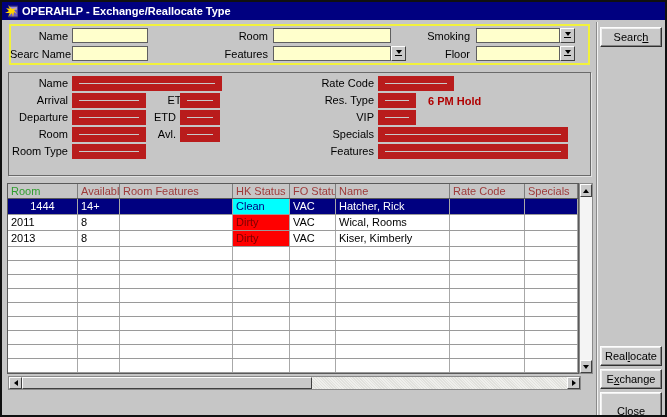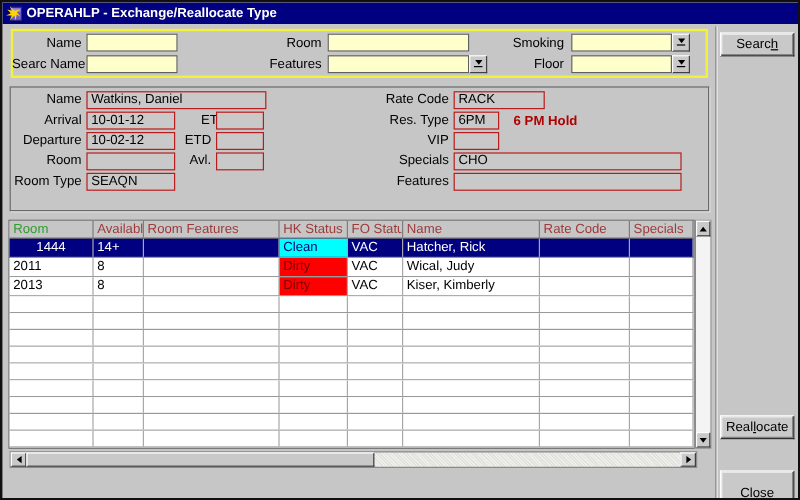--- a/index.html
+++ b/index.html
@@ -15,21 +15,21 @@
     overflow:hidden;
   }
   .abs{position:absolute;}
   .titlebar{left:0;top:0;width:663px;height:18px;background:var(--titlebar);
     display:flex;align-items:center;gap:4px;padding-left:3px;box-sizing:border-box;}
   .ttext{color:#fff;font-weight:bold;font-size:11px;white-space:nowrap;}
   .ypanel{left:7px;top:22px;width:581px;height:41px;border:2px solid var(--ybd);box-sizing:border-box;}
   .lbl{height:13px;line-height:13px;text-align:right;white-space:nowrap;}
   .inp{height:15px;background:var(--field-bg);border:1px solid #5f5f5f;box-sizing:border-box;
     font-family:inherit;font-size:11px;padding:0 2px;margin:0;}
-  .dsp{height:15px;background:#c9c9c9;border:1px solid #b91c1c;box-sizing:border-box;
+  .dsp{height:15px;background:#c9c9c9;border:7px solid #b91c1c;box-sizing:border-box;
     line-height:13px;padding:0 3px;overflow:hidden;white-space:nowrap;}
   .panel{left:6px;top:70px;width:583px;height:104px;border:1px solid #6a6a6a;
     box-shadow:1px 1px 0 #e3e3e3;box-sizing:border-box;}
   .note{color:var(--note);font-weight:bold;height:13px;line-height:14px;white-space:nowrap;}
   .btn{background:#c9c9c9;border:1px solid;border-color:#fdfdfd #303030 #303030 #fdfdfd;
     box-shadow:inset -1px -1px 0 #838383, inset 1px 1px 0 #efefef;
     font-family:inherit;font-size:11px;text-align:center;line-height:17px;cursor:default;padding:0;}
   .lov{width:15px;height:15px;background:#c9c9c9;border:1px solid;
     border-color:#fdfdfd #404040 #404040 #fdfdfd;box-sizing:border-box;}
   .lov .tri{width:0;height:0;border-left:3px solid transparent;border-right:3px solid transparent;
@@ -159,21 +159,21 @@
           <div class="tc" style="width: 114px;">Hatcher, Rick</div>
           <div class="tc" style="width: 75px;"></div>
           <div class="tc" style="width: 53px;"></div>
         </div>
         <div class="tr">
           <div class="tc" style="width: 70px;">2011</div>
           <div class="tc" style="width: 42px;">8</div>
           <div class="tc" style="width: 113px;"></div>
           <div class="tc dirty" style="width: 57px;">Dirty</div>
           <div class="tc" style="width: 46px;">VAC</div>
-          <div class="tc" style="width: 114px;">Wical, Judy</div>
+          <div class="tc" style="width: 114px;">Wical, Rooms</div>
           <div class="tc" style="width: 75px;"></div>
           <div class="tc" style="width: 53px;"></div>
         </div>
         <div class="tr">
           <div class="tc" style="width: 70px;">2013</div>
           <div class="tc" style="width: 42px;">8</div>
           <div class="tc" style="width: 113px;"></div>
           <div class="tc dirty" style="width: 57px;">Dirty</div>
           <div class="tc" style="width: 46px;">VAC</div>
           <div class="tc" style="width: 114px;">Kiser, Kimberly</div>
@@ -286,14 +286,15 @@
     <div class="sbtn" style="position:absolute;left:0;top:0;width:13px;height:12px">
         <div class="a-lf"></div>
       </div>
     <div class="hthumb"></div>
     <div class="sbtn" style="position:absolute;right:0;top:0;width:13px;height:12px">
         <div class="a-rt"></div>
       </div>
   </div>
 
   <button class="abs btn" style="left:598px;top:344px;width:62px;height:20px"><span>Real</span><span style="text-decoration: underline;">l</span><span>ocate</span></button>
+  <button class="abs btn" style="left:598px;top:367px;width:62px;height:20px"><span>E</span><span style="text-decoration: underline;">x</span><span>change</span></button>
   <button class="abs btn" style="left:598px;top:390px;width:62px;height:38px"><span style="text-decoration: underline;">C</span><span>lose</span></button>
 </div>
 
 </body></html>

